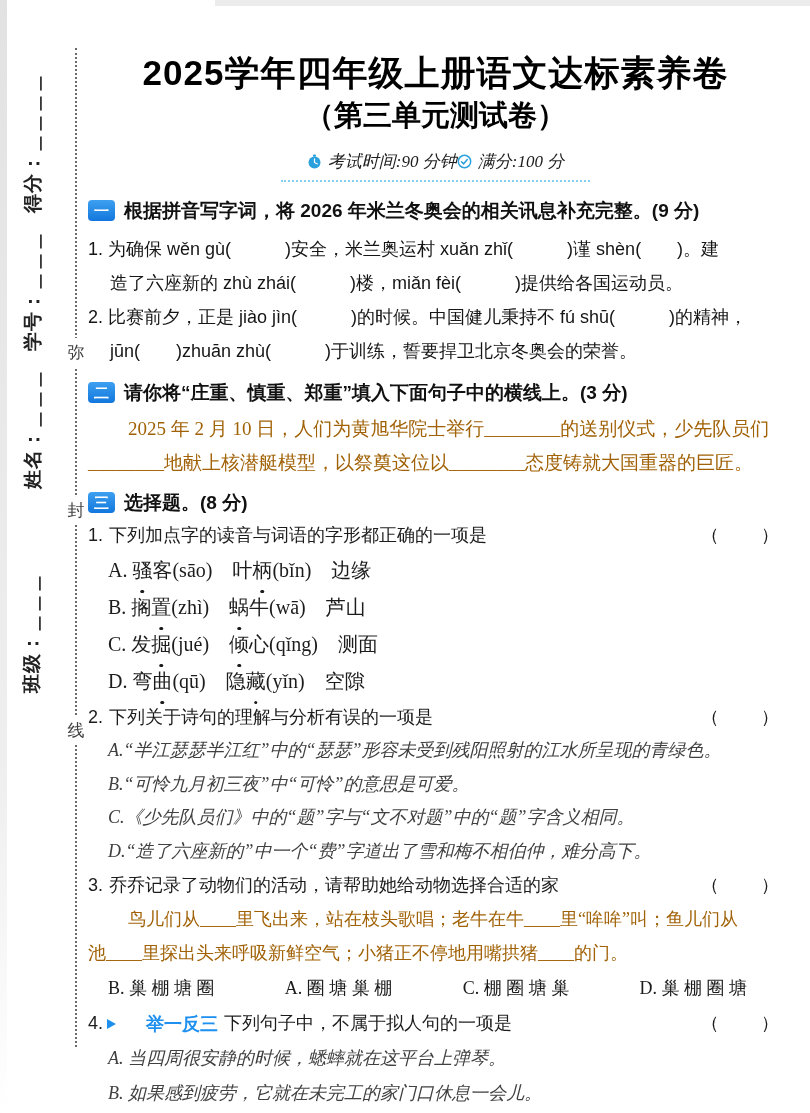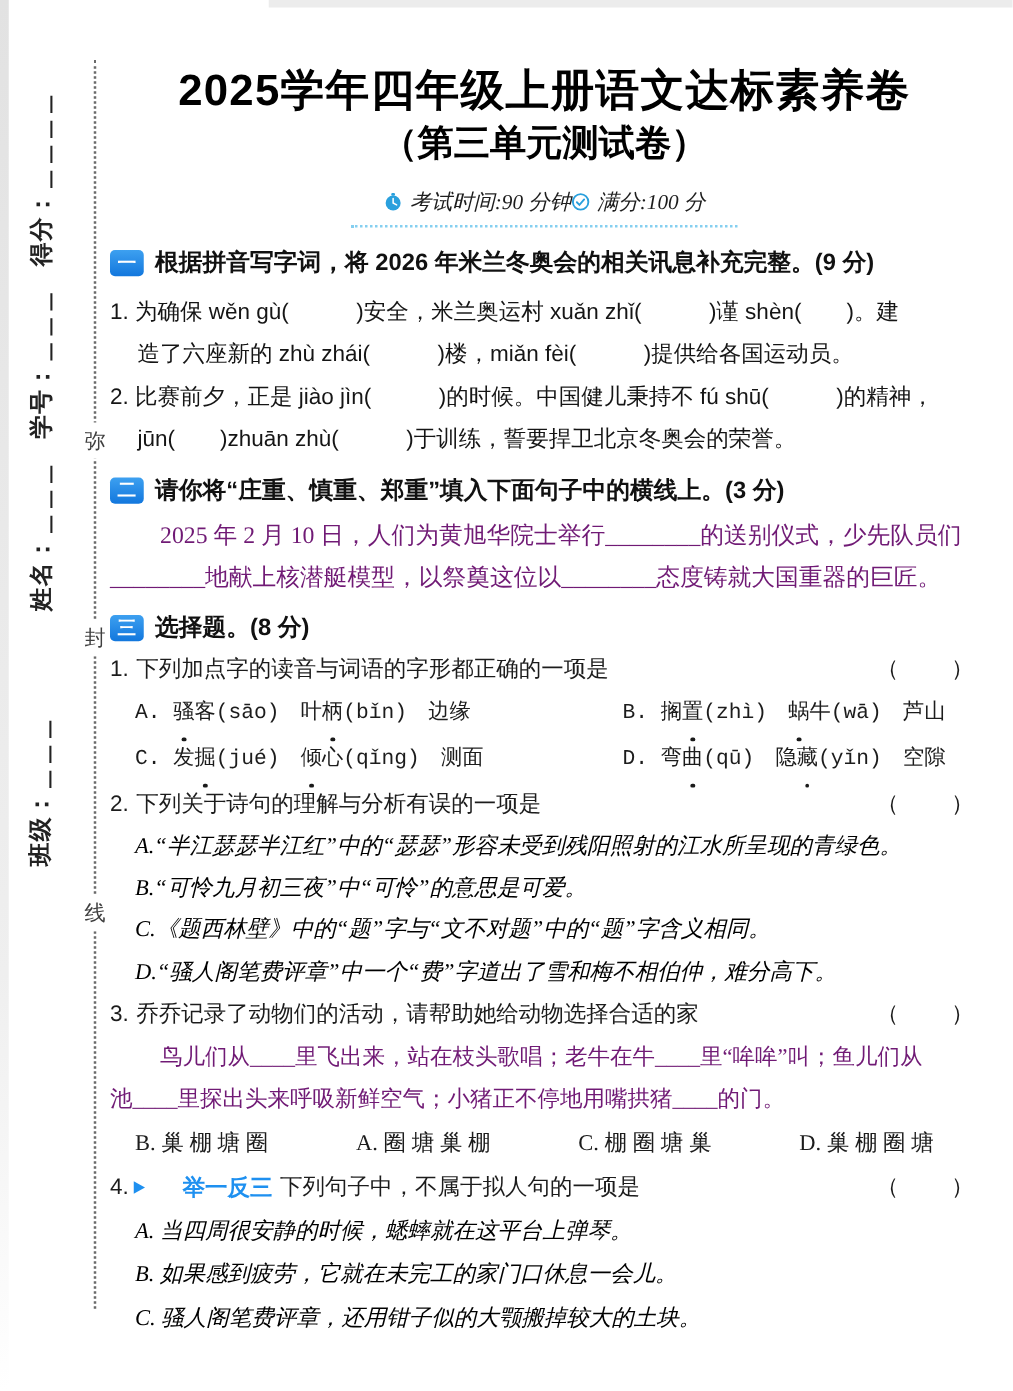--- a/index.html
+++ b/index.html
@@ -54,29 +54,29 @@
   }
   .badge {
     flex:none; width:27px; height:21px; margin-top:4px; border-radius:4px;
     background:linear-gradient(#3da0f0,#1277dd);
     color:#fff; font-size:15px; font-weight:700;
     display:inline-flex; align-items:center; justify-content:center;
   }
   .qline { font-size:18px; line-height:34px; font-weight:500; color:#151515; }
   .indent1 { padding-left:22px; }
   .serif-par {
-    font-family:"Liberation Serif", serif; font-size:19px; line-height:34px; color:#701a75;
+    font-family:"Liberation Serif", serif; font-size:19px; line-height:34px; color:#a16207;
   }
   .stem-row { display:flex; align-items:baseline; font-size:18px; line-height:34px; font-weight:500; }
   .stem-row .bracket { margin-left:auto; padding-right:2px; letter-spacing:2px; font-weight:400; }
-  .opt-grid-row { display:flex; font-family:Liberation Mono, monospace; font-size:17px; line-height:37px; padding-left:20px; }
+  .opt-grid-row { display:flex; font-family:Liberation Serif, serif; font-size:20px; line-height:37px; padding-left:20px;flex-direction:column; }
   .opt-grid-row .cell-a { width:390px; }
   .kai-opt {
     font-family:"Liberation Serif", serif; font-style:italic;
-    font-size:18px; line-height:33.5px; padding-left:20px; color:#000000;
+    font-size:18px; line-height:33.5px; padding-left:20px; color:#404040;
   }
   .q3-opts {
     display:flex; justify-content:space-between;
     font-family:"Liberation Serif", serif; font-size:18px; line-height:36px;
     margin:0 36px 0 20px;
   }
   .udot { position:relative; display:inline-block; }
   .udot::after {
     content:""; position:absolute; left:50%; bottom:-4px;
     width:3.5px; height:3.5px; border-radius:50%; background:#1a1a1a;
@@ -171,22 +171,22 @@
     <span>D. 弯<span class="udot">曲</span>(qū)　隐<span class="udot">藏</span>(yǐn)　空隙</span>
   </div>
 
   <div class="stem-row">
     <span style="margin-right:6px;">2.</span>
     <span>下列关于诗句的理解与分析有误的一项是</span>
     <span class="bracket">（　　）</span>
   </div>
   <div class="kai-opt">A.“半江瑟瑟半江红”中的“瑟瑟”形容未受到残阳照射的江水所呈现的青绿色。</div>
   <div class="kai-opt">B.“可怜九月初三夜”中“可怜”的意思是可爱。</div>
-  <div class="kai-opt">C.《题西林壁》中的“题”字与“文不对题”中的“题”字含义相同。</div>
-  <div class="kai-opt">D.“骚人阁笔费评章”中一个“费”字道出了雪和梅不相伯仲，难分高下。</div>
+  <div class="kai-opt">C.《少先队员们》中的“题”字与“文不对题”中的“题”字含义相同。</div>
+  <div class="kai-opt">D.“造了六座新的”中一个“费”字道出了雪和梅不相伯仲，难分高下。</div>
 
   <div class="stem-row">
     <span style="margin-right:6px;">3.</span>
     <span>乔乔记录了动物们的活动，请帮助她给动物选择合适的家</span>
     <span class="bracket">（　　）</span>
   </div>
   <div class="serif-par" style="padding-left:40px; font-size:18px;">鸟儿们从____里飞出来，站在枝头歌唱；老牛在牛____里“哞哞”叫；鱼儿们从</div>
   <div class="serif-par" style="font-size:18px;">池____里探出头来呼吸新鲜空气；小猪正不停地用嘴拱猪____的门。</div>
   <div class="q3-opts">
     <span>B. 巢 棚 塘 圈</span>

